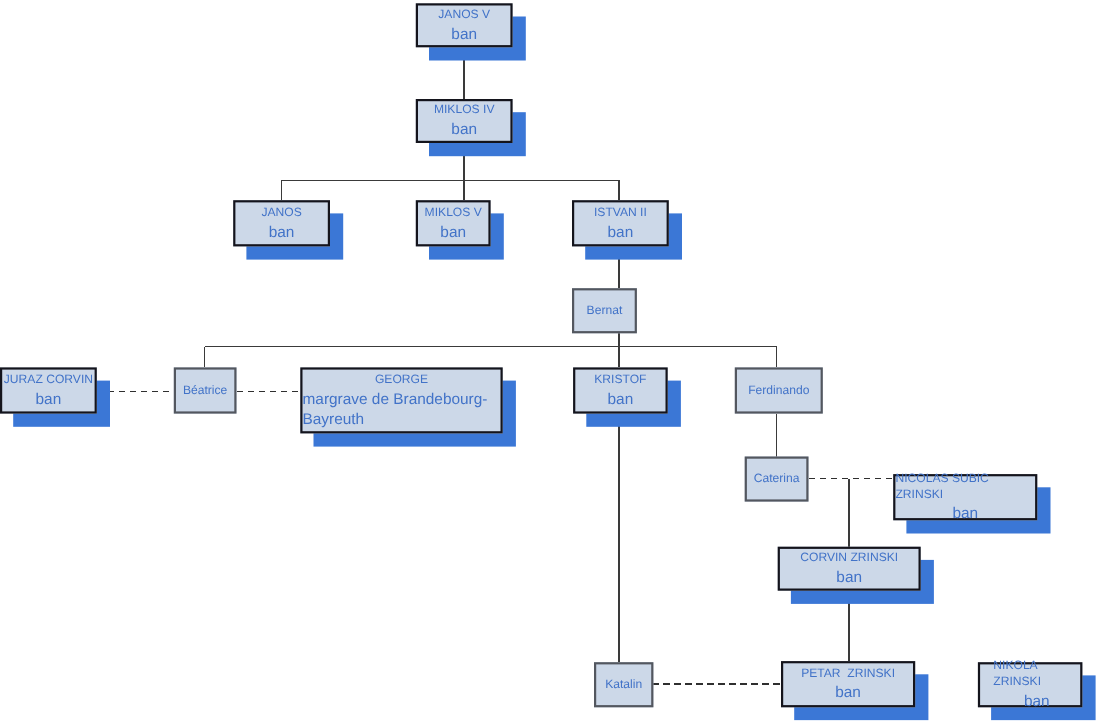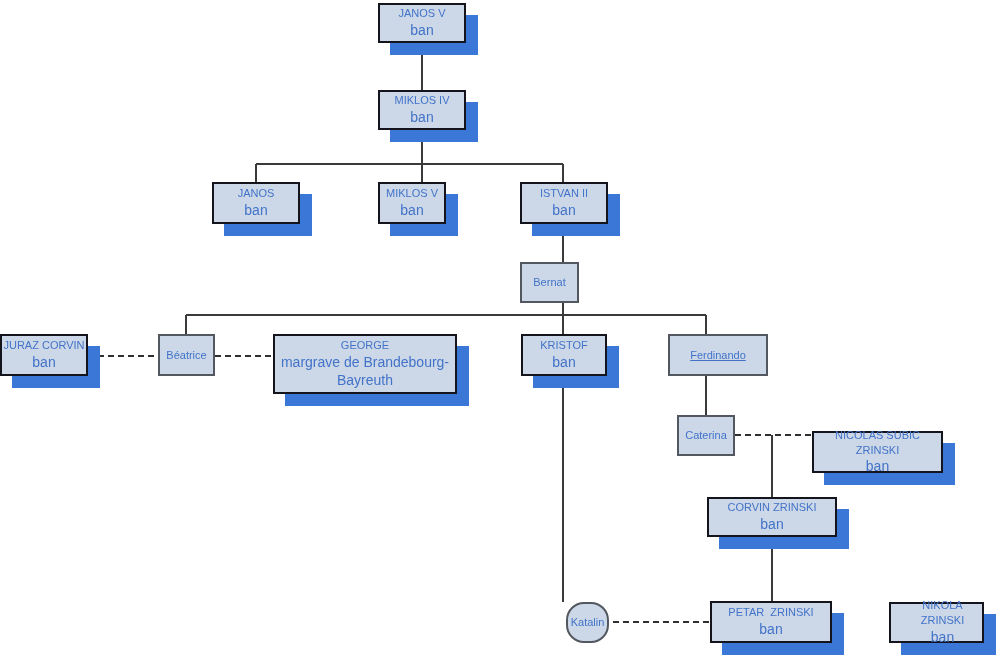--- a/index.html
+++ b/index.html
@@ -11,42 +11,42 @@
     font-family:"Liberation Sans",sans-serif;
   }
   svg.edges{position:absolute;left:0;top:0;width:1007px;height:655px;z-index:1;}
   .edge{stroke:#3a3a3a;stroke-width:1.6;shape-rendering:crispEdges;}
   .edge.dashed{stroke:#2f2f2f;stroke-width:1.5;stroke-dasharray:6 4;}
   .node{
     position:absolute;z-index:2;box-sizing:border-box;
     background:#ccd8e8;
     border:2px solid #53575f;
     display:flex;flex-direction:column;justify-content:center;align-items:center;
-    text-align:center;color:#4273c8;
+    color:#4273c8;
     line-height:1.35;
   }
   .node .name{font-size:11px;white-space:pre-wrap;}
   .node .sub{font-size:14px;}
   .node.shadowed{border-color:#14141c;box-shadow:12px 12px 0 #3b77d6;}
 
   #n-janos-v     {left:378px;top:3px;  width:88px; height:40px;}
   #n-miklos-iv   {left:378px;top:90px; width:88px; height:40px;}
   #n-janos       {left:212px;top:182px;width:88px; height:42px;}
   #n-miklos-v    {left:378px;top:182px;width:68px; height:42px;}
   #n-istvan-ii   {left:520px;top:182px;width:88px; height:42px;}
   #n-bernat      {left:520px;top:262px;width:59px; height:41px;}
   #n-jean-corvin {left:0px;  top:334px;width:88px; height:42px;}
   #n-beatrice    {left:158px;top:334px;width:57px; height:42px;}
   #n-george      {left:273px;top:334px;width:184px;height:60px;}
   #n-kristof     {left:521px;top:334px;width:86px; height:42px;}
-  #n-ferdinando  {left:668px;top:334px;width:100px; height:42px;text-decoration:underline;}
+  #n-ferdinando  {left:668px;top:334px;width:80px; height:42px;}
   #n-caterina    {left:677px;top:415px;width:58px; height:41px;}
   #n-nicolas     {left:812px;top:413px;width:131px;height:42px;margin-top:18px;}
   #n-juraz       {left:707px;top:497px;width:130px;height:40px;}
-  #n-katalin     {left:566px;top:602px;width:43px; height:41px;border-radius:18px;}
+  #n-katalin     {left:540px;top:602px;width:54px; height:41px;}
   #n-petar       {left:710px;top:601px;width:122px;height:42px;}
   #n-nikola      {left:889px;top:602px;width:95px; height:41px;padding-left:12px;}
 </style>
 </head>
 <body>
 
 <div class="canvas">
 
   <svg class="edges">
     <line class="edge" x1="422" y1="43" x2="422" y2="90"></line>

